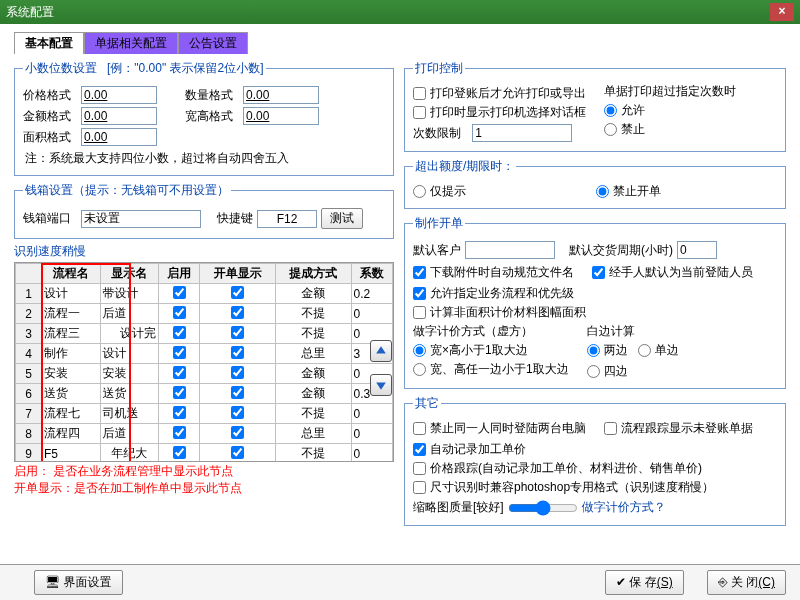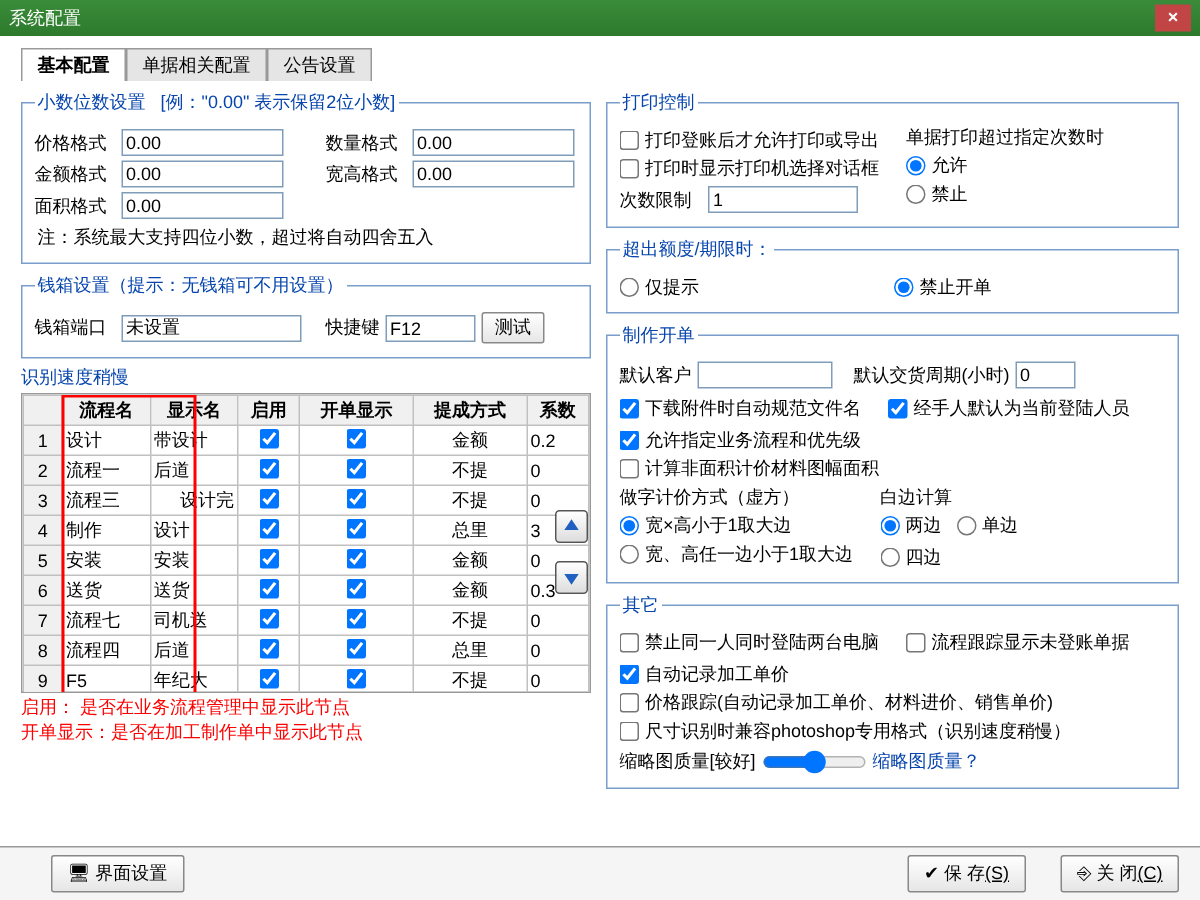--- a/index.html
+++ b/index.html
@@ -1,32 +1,32 @@
 <!DOCTYPE html>
 <html><head>
 <meta charset="utf-8">
 <style>
 * { box-sizing: border-box; margin: 0; padding: 0; font-family: "Microsoft YaHei", SimSun, sans-serif; font-size: 12px; }
 body { background: #fff; width: 800px; height: 600px; overflow: hidden; }
 .titlebar { height: 24px; background: linear-gradient(#3a8c3a, #2d7a2d); color: #fff; display: flex; align-items: center; padding: 0 6px; justify-content: space-between; }
 .titlebar .close { width: 24px; height: 18px; background: #c14545; color: #fff; text-align: center; line-height: 16px; font-weight: bold; cursor: pointer; }
 .tabbar { margin: 8px 0 0 14px; display: flex; gap: 0; }
-.tab { padding: 2px 10px; border: 1px solid #999; border-bottom: none; background: #e5e5e5; cursor: pointer; }
+.tab { padding: 2px 10px; border: 1px solid #999; border-bottom: none; background: #8b5cf6; cursor: pointer; }
 .tab.active { background: #fff; font-weight: bold; }
 .content { display: flex; padding: 0 14px 8px 14px; gap: 10px; }
 .left { flex: 0 0 380px; }
 .right { flex: 1; }
 fieldset { border: 1px solid #7a9ecc; margin-top: 6px; padding: 6px 8px 6px 8px; }
 legend { color: #0645ad; padding: 0 2px; }
 legend .hint { color: #0645ad; }
 .row { display: flex; align-items: center; margin: 3px 0; gap: 4px; }
 .lbl { width: 54px; white-space: nowrap; }
 input.txt { border: 1px solid #7f9db9; height: 18px; padding: 0 2px; }
-input.w60 { width: 108px; }
-input.w40 { width: 60px; }
+input.w60 { width: 76px; text-decoration: underline; }
+input.w40 { width: 60px; text-align: center; }
 input.w30 { width: 40px; }
 .note { margin: 4px 0 2px 2px; }
 .btn { border: 1px solid #888; background: linear-gradient(#fff,#e6e6e6); padding: 1px 8px; cursor: pointer; border-radius: 2px; }
 .table-wrap { border: 1px solid #999; height: 200px; overflow: auto; position: relative; }
 table { border-collapse: collapse; width: 100%; }
 th, td { border: 1px solid #c0c0c0; padding: 1px 2px; height: 19px; text-align: center; white-space: nowrap; overflow: hidden; }
 th { background: #f0f0f0; }
 td.rownum { background: #f0f0f0; width: 26px; }
 .redbox { position: absolute; border: 2px solid red; pointer-events: none; }
 .explain { color: red; margin-top: 2px; line-height: 15px; }
@@ -176,21 +176,21 @@
               <td style="text-align:left">流程四</td>
               <td style="text-align:left">后道</td>
               <td><input type="checkbox" checked="" style=""></td>
               <td><input type="checkbox" checked="" style=""></td>
               <td>总里</td>
               <td style="text-align:left">0</td>
             </tr>
             <tr>
               <td class="rownum">9</td>
               <td style="text-align:left">F5</td>
-              <td style="text-align:left">年纪大</td>
+              <td style="text-align:center">年纪大</td>
               <td><input type="checkbox" checked="" style=""></td>
               <td><input type="checkbox" checked="" style=""></td>
               <td>不提</td>
               <td style="text-align:left">0</td>
             </tr>
           </tbody>
       </table>
       <div class="redbox" style="top:0;left:26px;width:90px;height:218px"></div>
     </div>
     <div class="explain">启用：      是否在业务流程管理中显示此节点</div>
@@ -320,21 +320,21 @@
           <input type="checkbox" style="">
           <span>价格跟踪(自动记录加工单价、材料进价、销售单价)</span>
         </label>
       <label class="cb">
           <input type="checkbox" style="">
           <span>尺寸识别时兼容photoshop专用格式（识别速度稍慢）</span>
         </label>
       <div class="row">
         <span>缩略图质量[较好]</span>
         <input type="range" class="slider" value="50" style="">
-        <span class="link">缩略图质量？</span>
+        <span class="link">做字计价方式？</span>
       </div>
     </fieldset>
   </div>
 </div>
 
 <div class="arrows">
   <div class="arrow">
       <svg width="12" height="12" viewBox="0 0 10 10">
         <path d="M5 1 L9 7 L1 7 Z"></path>
       </svg>

